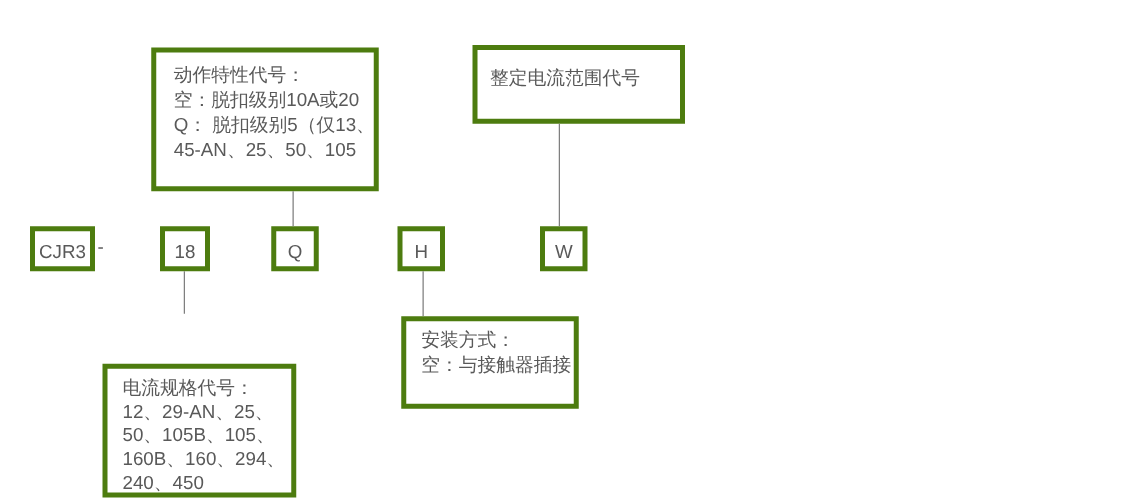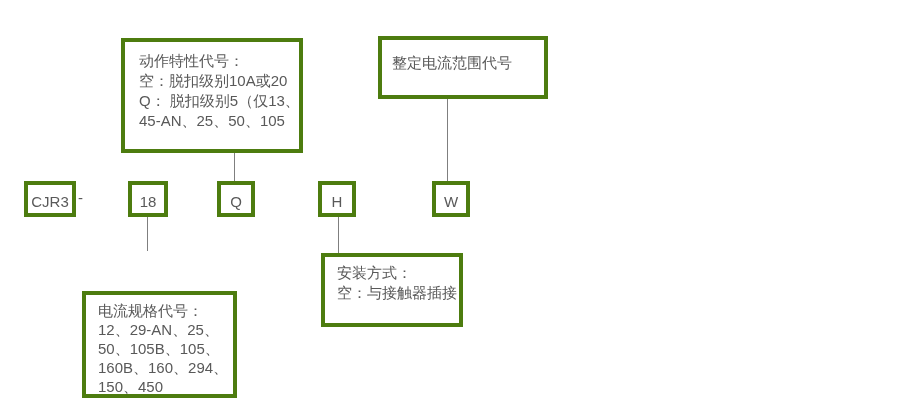--- a/index.html
+++ b/index.html
@@ -95,21 +95,21 @@
   <div class="vline" id="vl-action"></div>
   <div class="vline" id="vl-range"></div>
   <div class="vline" id="vl-spec"></div>
   <div class="vline" id="vl-mount"></div>
 
   <div class="box callout" id="callout-spec">
     <div class="tline">电流规格代号：</div>
     <div class="tline">12、29-AN、25、</div>
     <div class="tline">50、105B、105、</div>
     <div class="tline">160B、160、294、</div>
-    <div class="tline">150、450</div>
+    <div class="tline">240、450</div>
   </div>
 
   <div class="box callout" id="callout-mount">
     <div class="tline">安装方式：</div>
     <div class="tline">空：与接触器插接</div>
   </div>
 
 </div>
 
 </body></html>

